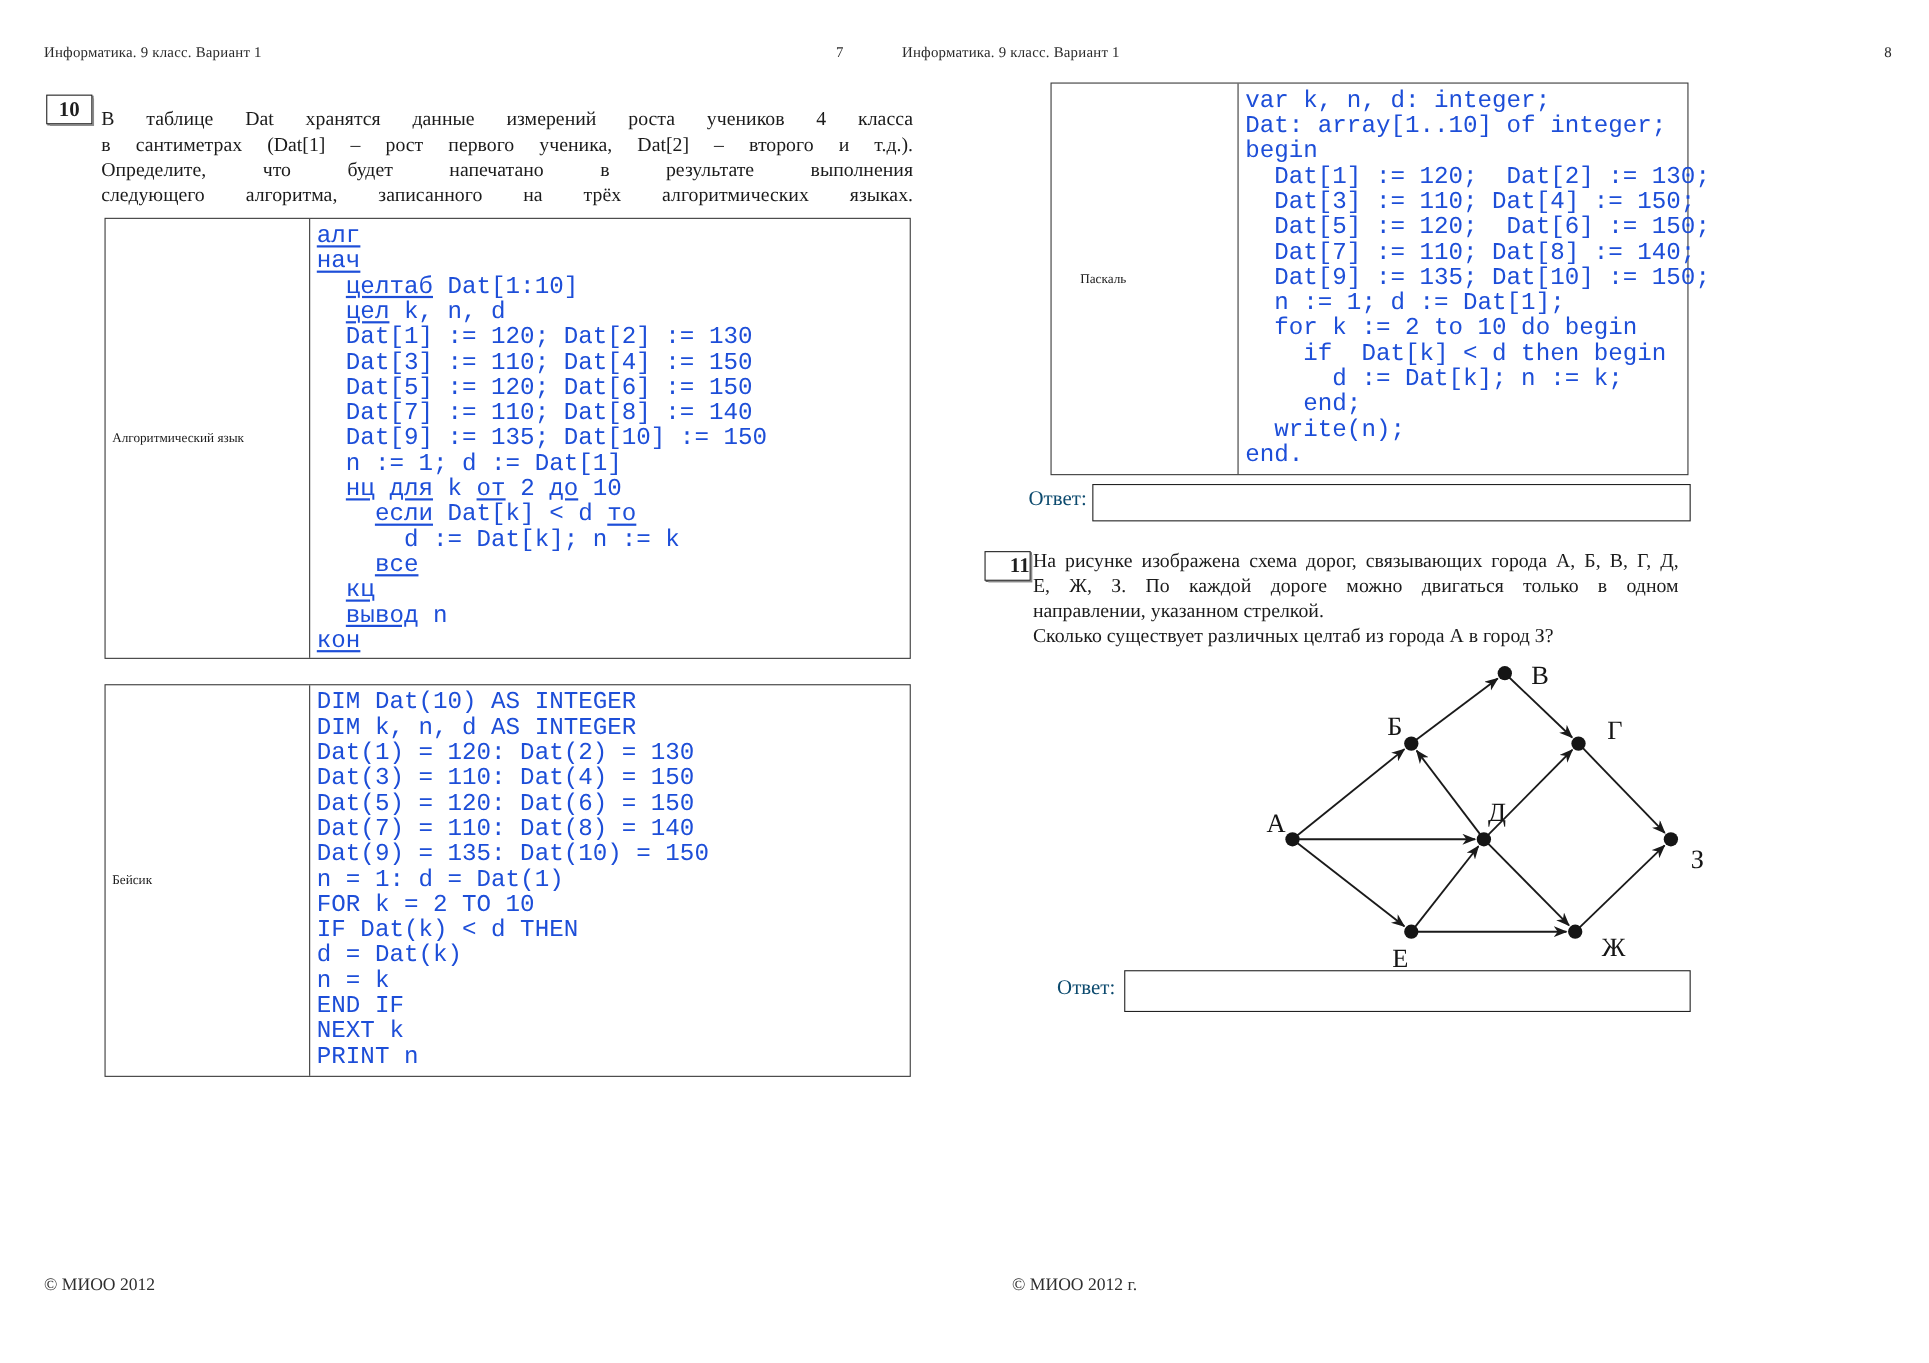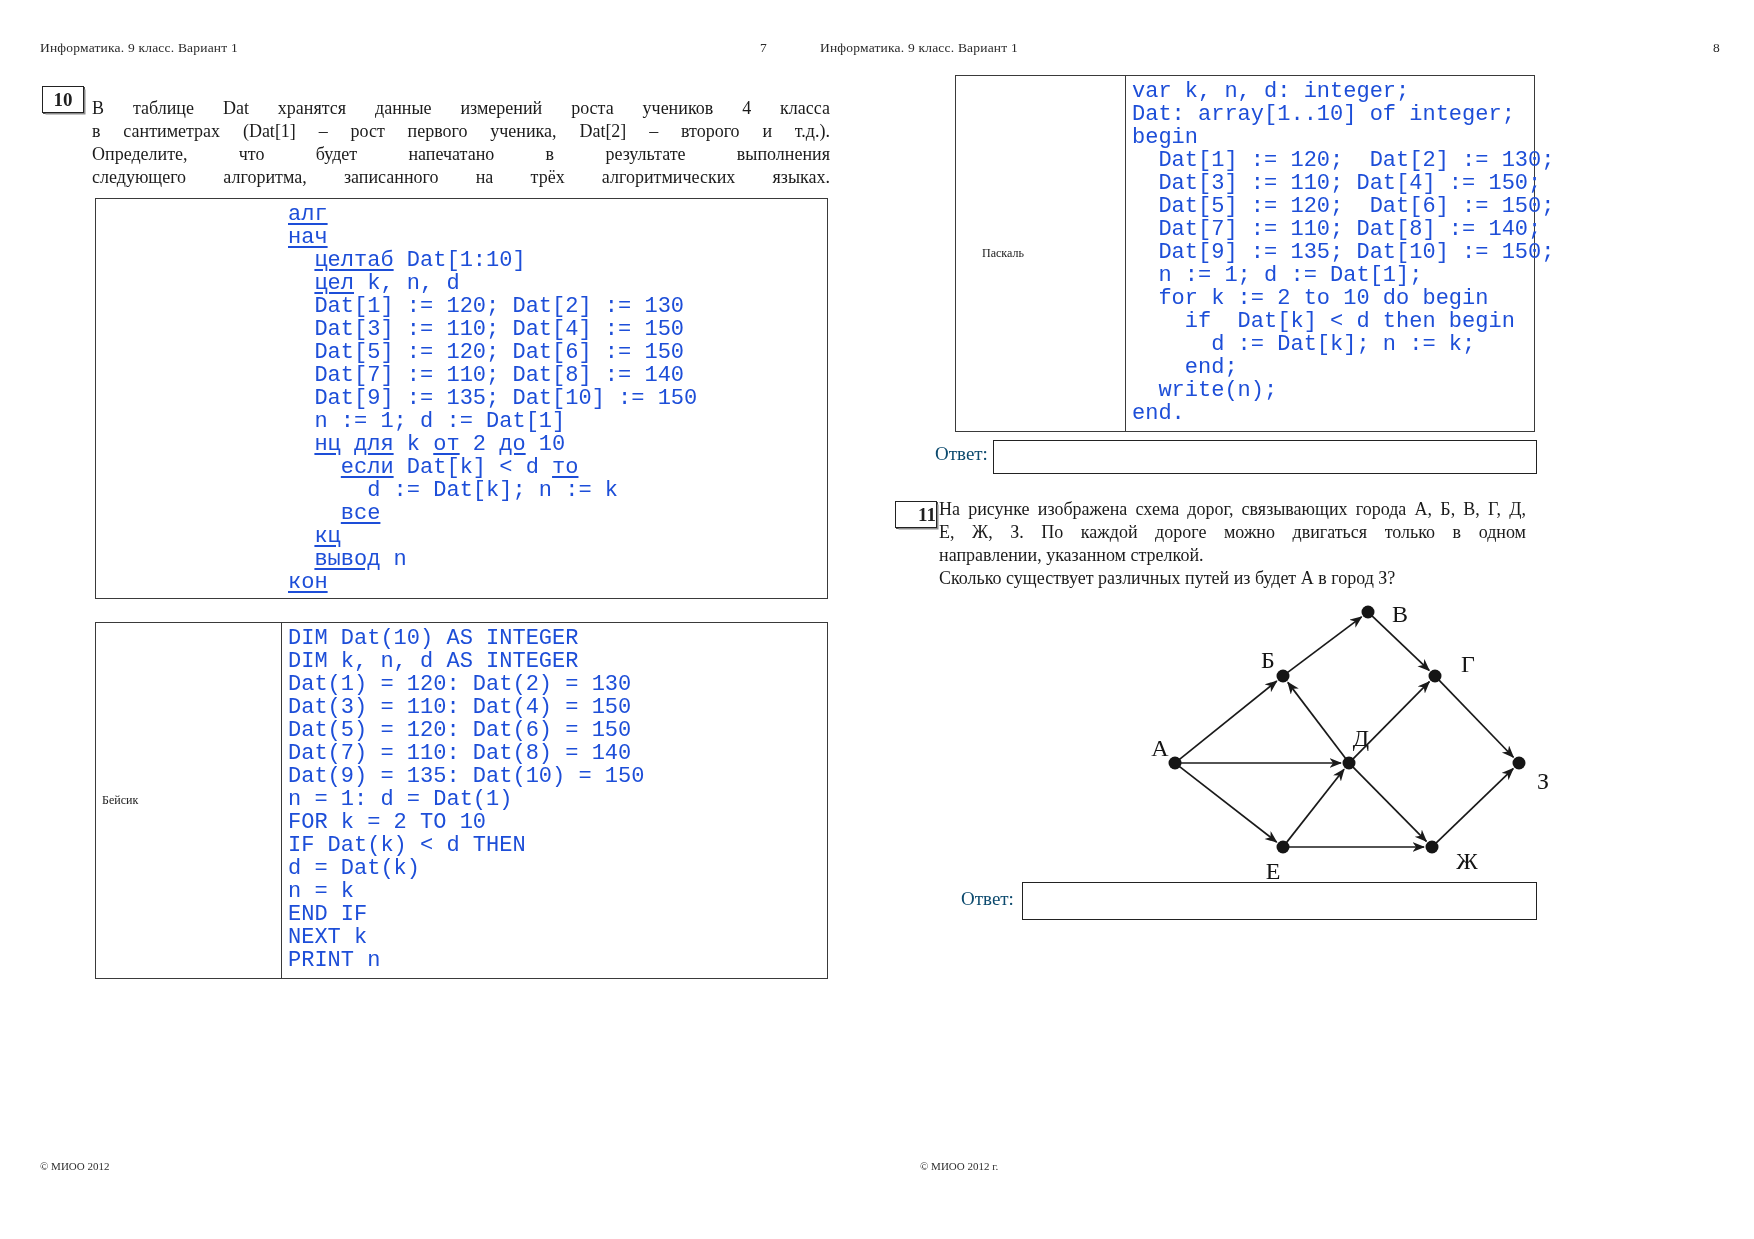--- a/index.html
+++ b/index.html
@@ -28,21 +28,21 @@
   .langcell .lab{padding-left:6px;}
   .codecell{
     position:absolute;top:0;bottom:0;right:0;padding:4px 0 0 6px;
     font-family:"Liberation Mono","DejaVu Sans Mono",monospace;
     font-size:22px;line-height:23px;color:#1d4ed8;white-space:pre;
   }
   .cl{white-space:pre;}
   .u{text-decoration:underline;text-underline-offset:2.5px;}
   .answer-label{font-weight:normal;font-size:19px;color:#0c4a6e;}
   .answer-box{border:1.6px solid #222;background:#fff;}
-  .footer{font-size:11px;color:#2f2f2f;}
+  .footer{font-size:16px;color:#2f2f2f;}
   svg text{font-family:"Liberation Serif","DejaVu Serif",serif;font-size:24px;fill:#151515;}
   svg line{stroke:#1a1a1a;stroke-width:1.7;}
 </style>
 </head>
 <body>
 
 <div class="abs" style="left:0;top:0;width:854px;height:1239px;">
 
   <div class="abs hdr" style="left:40px;top:40px;">Информатика. 9 класс. Вариант 1</div>
   <div class="abs pgnum" style="left:760px;top:40px;">7</div>
@@ -52,20 +52,23 @@
   </div>
 
   <div class="abs ptext" style="left:92px;top:97px;width:738px;">
       <div class="pl jl">В таблице Dat хранятся данные измерений роста учеников 4 класса</div>
       <div class="pl jl">в сантиметрах (Dat[1] – рост первого ученика, Dat[2] – второго и т.д.).</div>
       <div class="pl jl">Определите, что будет напечатано в результате выполнения</div>
       <div class="pl jl">следующего алгоритма, записанного на трёх алгоритмических языках.</div>
     </div>
 
   <div class="abs codetable" style="left:95px;top:198px;width:731px;height:399px;">
+    <div class="langcell" style="width:185px;">
+      <span class="lab">Алгоритмический язык</span>
+    </div>
     <div class="codecell" style="left:186px;"><div class="cl"><span class="u">алг</span></div><div class="cl"><span class="u">нач</span></div><div class="cl">  <span class="u">целтаб</span> Dat[1:10]</div><div class="cl">  <span class="u">цел</span> k, n, d</div><div class="cl">  Dat[1] := 120; Dat[2] := 130</div><div class="cl">  Dat[3] := 110; Dat[4] := 150</div><div class="cl">  Dat[5] := 120; Dat[6] := 150</div><div class="cl">  Dat[7] := 110; Dat[8] := 140</div><div class="cl">  Dat[9] := 135; Dat[10] := 150</div><div class="cl">  n := 1; d := Dat[1]</div><div class="cl">  <span class="u">нц</span> <span class="u">для</span> k <span class="u">от</span> 2 <span class="u">до</span> 10</div><div class="cl">    <span class="u">если</span> Dat[k] &lt; d <span class="u">то</span></div><div class="cl">      d := Dat[k]; n := k</div><div class="cl">    <span class="u">все</span></div><div class="cl">  <span class="u">кц</span></div><div class="cl">  <span class="u">вывод</span> n</div><div class="cl"><span class="u">кон</span></div></div>
   </div>
 
   <div class="abs codetable" style="left:95px;top:622px;width:731px;height:355px;">
     <div class="langcell" style="width:185px;">
       <span class="lab">Бейсик</span>
     </div>
     <div class="codecell" style="left:186px;"><div class="cl">DIM Dat(10) AS INTEGER</div><div class="cl">DIM k, n, d AS INTEGER</div><div class="cl">Dat(1) = 120: Dat(2) = 130</div><div class="cl">Dat(3) = 110: Dat(4) = 150</div><div class="cl">Dat(5) = 120: Dat(6) = 150</div><div class="cl">Dat(7) = 110: Dat(8) = 140</div><div class="cl">Dat(9) = 135: Dat(10) = 150</div><div class="cl">n = 1: d = Dat(1)</div><div class="cl">FOR k = 2 TO 10</div><div class="cl">IF Dat(k) &lt; d THEN</div><div class="cl">d = Dat(k)</div><div class="cl">n = k</div><div class="cl">END IF</div><div class="cl">NEXT k</div><div class="cl">PRINT n</div></div>
   </div>
 
@@ -87,21 +90,21 @@
   <div class="abs answer-label" style="left:81px;top:443px;">Ответ:</div>
   <div class="abs answer-box" style="left:139px;top:440px;width:542px;height:32px;"></div>
 
   <div class="abs numbox" style="left:41px;top:501px;justify-content:flex-end;">
     <span>11</span>
   </div>
   <div class="abs ptext" style="left:85px;top:498px;width:587px;">
       <div class="pl jl">На рисунке изображена схема дорог, связывающих города А, Б, В, Г, Д,</div>
       <div class="pl jl">Е, Ж, З. По каждой дороге можно двигаться только в одном</div>
       <div class="pl">направлении, указанном стрелкой.</div>
-      <div class="pl">Сколько существует различных путей из будет А в город З?</div>
+      <div class="pl">Сколько существует различных целтаб из города А в город З?</div>
     </div>
 
   <svg class="abs" style="left:226px;top:588px;" width="486" height="300" viewBox="0 0 486 300">
     <defs>
       <marker id="arw" markerUnits="userSpaceOnUse" markerWidth="15" markerHeight="12" refX="11.5" refY="5" orient="auto">
         <path d="M0,0 L12.5,5 L0,10 L3.6,5 Z" fill="#1a1a1a"></path>
       </marker>
     </defs>
     <g id="graph-edges">
         <line x1="97.33626172724985" y1="173.11801138638208" x2="196.76996872733375" y2="93.01863630298115" marker-end="url(#arw)"></line>

